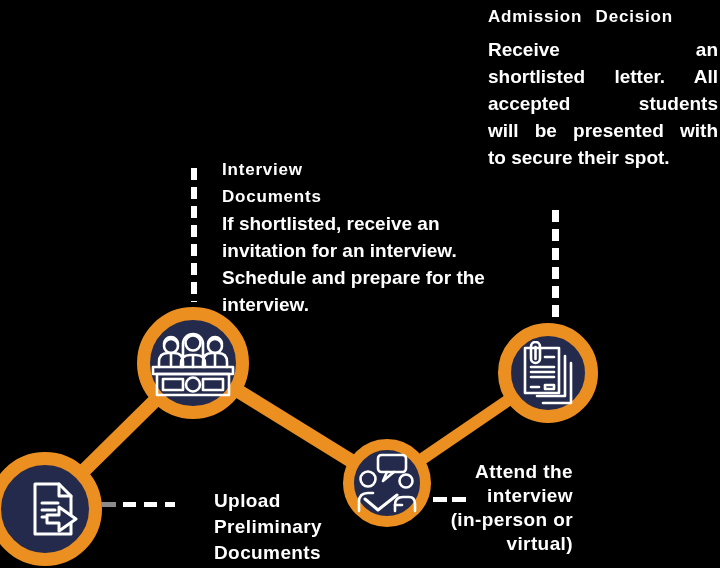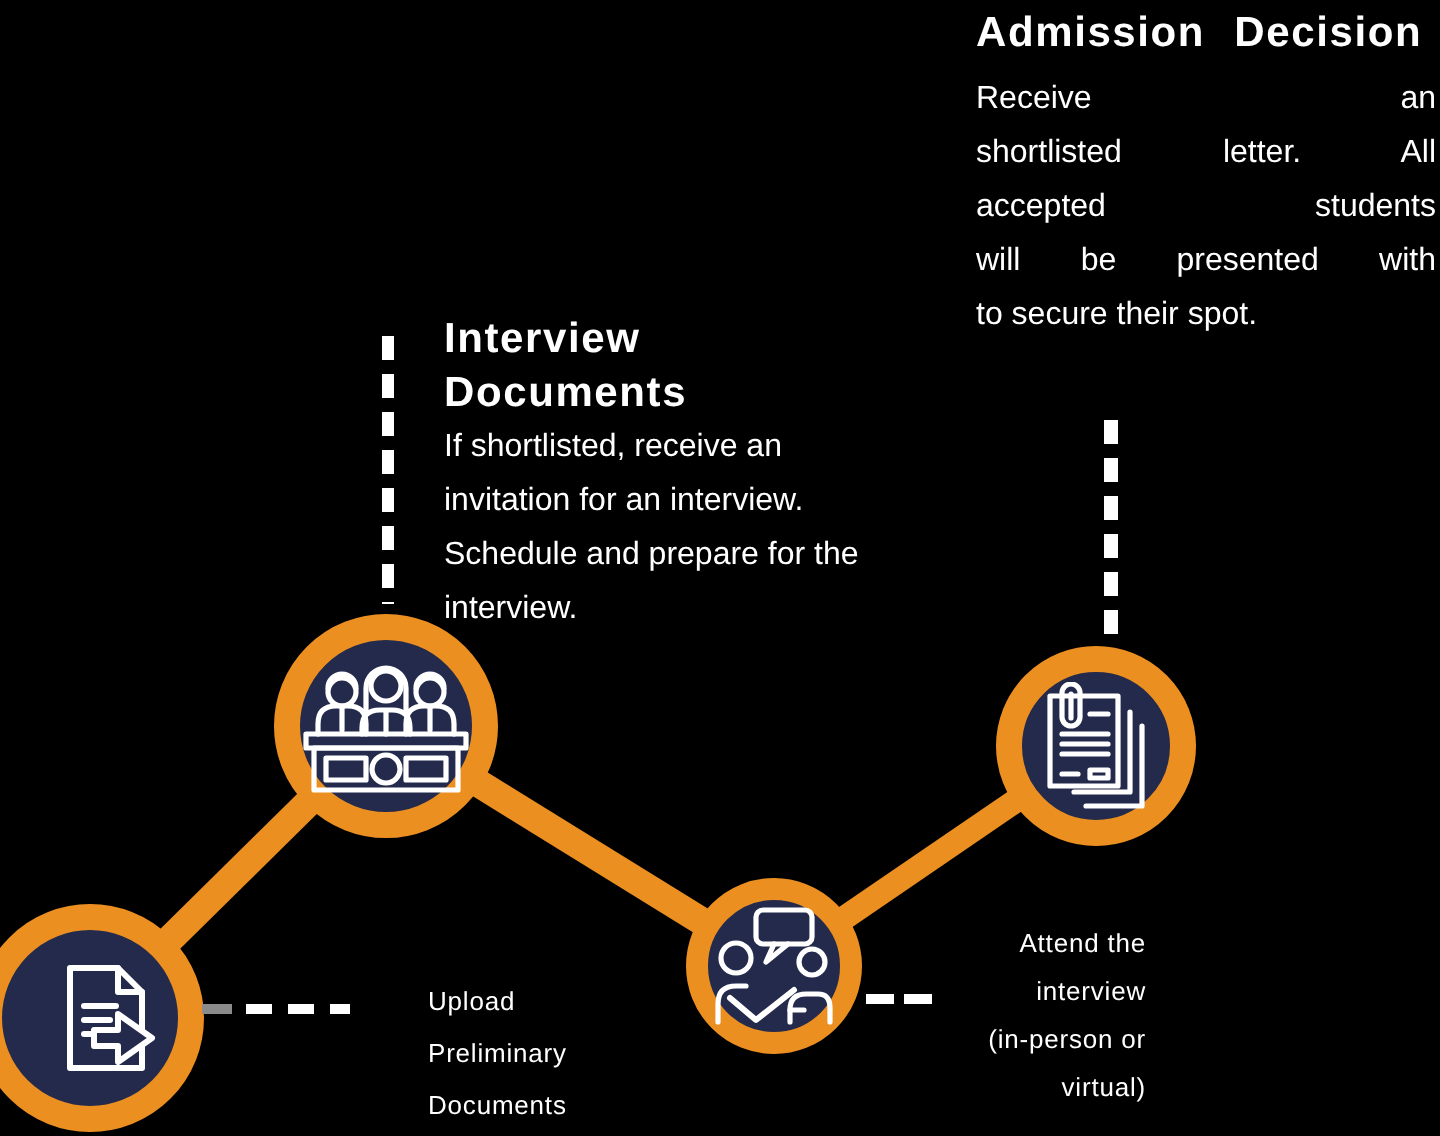--- a/index.html
+++ b/index.html
@@ -6,23 +6,23 @@
     --orange:#EC8F21; --navy:#232A4B; --text:#FFFFFF; --background:#000000; --muted-dash:#8B8B8B;
   }
   html,body{margin:0;padding:0;background:var(--background);}
   .stage{
     position:relative;width:720px;height:568px;overflow:hidden;
     background:var(--background);
     font-family:"Liberation Sans", sans-serif;color:var(--text);
   }
   .abs{position:absolute;}
   
-  .title{font-weight:700;font-size:21px;letter-spacing:.8px;line-height:27px;}
-  .bold-label{font-weight:400;font-size:13px;letter-spacing:.4px;}
-  .body-text{font-weight:400;font-size:16px;line-height:27px;}
+  .title{font-weight:700;font-size:17px;letter-spacing:.8px;line-height:27px;}
+  .bold-label{font-weight:700;font-size:19px;letter-spacing:.4px;}
+  .body-text{font-weight:700;font-size:19px;line-height:27px;}
   .just .jl{text-align:justify;text-align-last:justify;}
   .just .jl.last{text-align-last:left;}
   
   svg.path-svg{position:absolute;left:0;top:0;}
   .connector{stroke:var(--orange);stroke-linecap:butt;}
   
   .circle{
     position:absolute;box-sizing:border-box;border-radius:50%;
     background:var(--navy);border:13px solid var(--orange);
     display:flex;align-items:center;justify-content:center;

